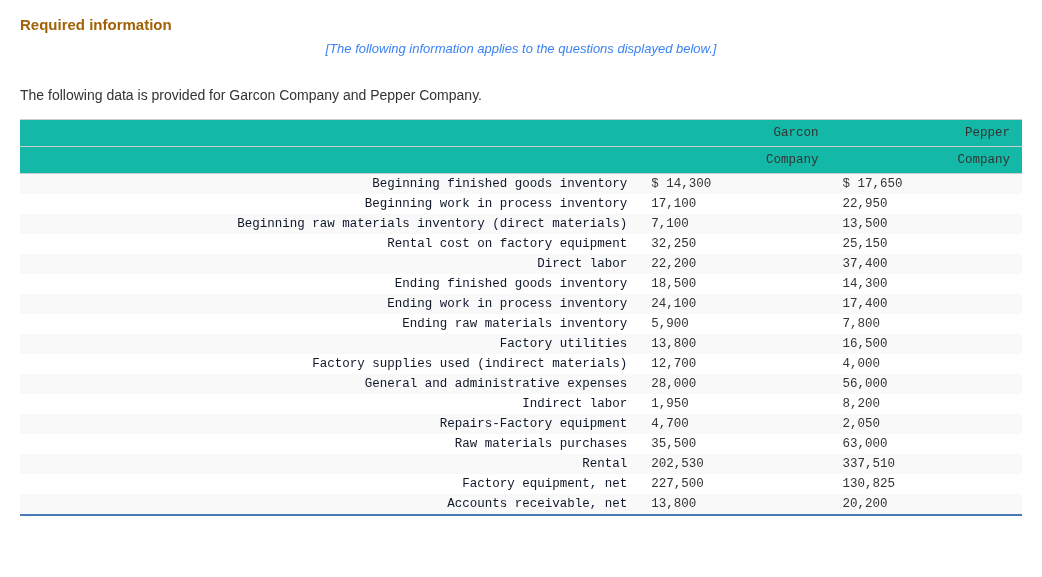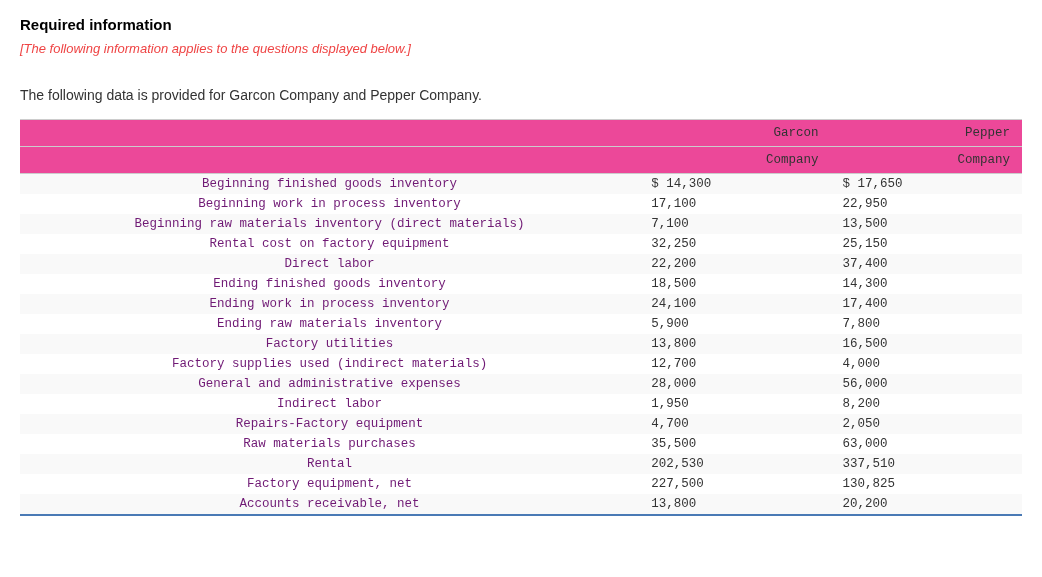--- a/index.html
+++ b/index.html
@@ -10,45 +10,46 @@
     body {
       font-family: Arial, sans-serif;
       font-size: 13px;
       background: #fff;
       color: #333;
       padding: 16px 20px;
       width: 1042px;
       min-height: 577px;
     }
     .required-info {
-      color: #000000;
+      color: #a16207;
       font-weight: bold;
       font-size: 15px;
       margin-bottom: 8px;
     }
     .italic-note {
       font-style: italic;
-      color: #ef4444;
+      color: #3b82f6;
       font-size: 13px;
       margin-bottom: 31px;
+      text-align: center;
     }
     .intro-text {
       font-size: 14px;
       color: #333;
       margin-bottom: 16px;
       margin-top: 28px;
     }
     .data-table {
       width: 100%;
       border-collapse: collapse;
       font-family: 'Courier New', Courier, monospace;
       font-size: 12.5px;
     }
     .data-table thead tr {
-      background-color: #ec4899;
+      background-color: #14b8a6;
     }
     .data-table thead th {
       padding: 6px 12px;
       text-align: right;
       font-weight: normal;
       color: #333;
       border-top: 1px solid #ccc;
       border-bottom: 1px solid #ccc;
     }
     .data-table thead th.label-col {
@@ -57,22 +58,22 @@
     }
     .data-table thead th.value-col {
       width: 17%;
     }
     .data-table tbody tr td {
       padding: 3px 12px;
       text-align: left;
       color: #333;
     }
     .data-table tbody tr td.label-col {
-      text-align: center;
-      color: #701a75;
+      text-align: right;
+      color: #0f172a;
     }
     .data-table tbody tr:nth-child(odd) td {
       background-color: #f9f9f9;
     }
     .data-table tbody tr:nth-child(even) td {
       background-color: #fff;
     }
     .border-bottom-row td {
       border-bottom: 2px solid #4a7ab5;
     }

